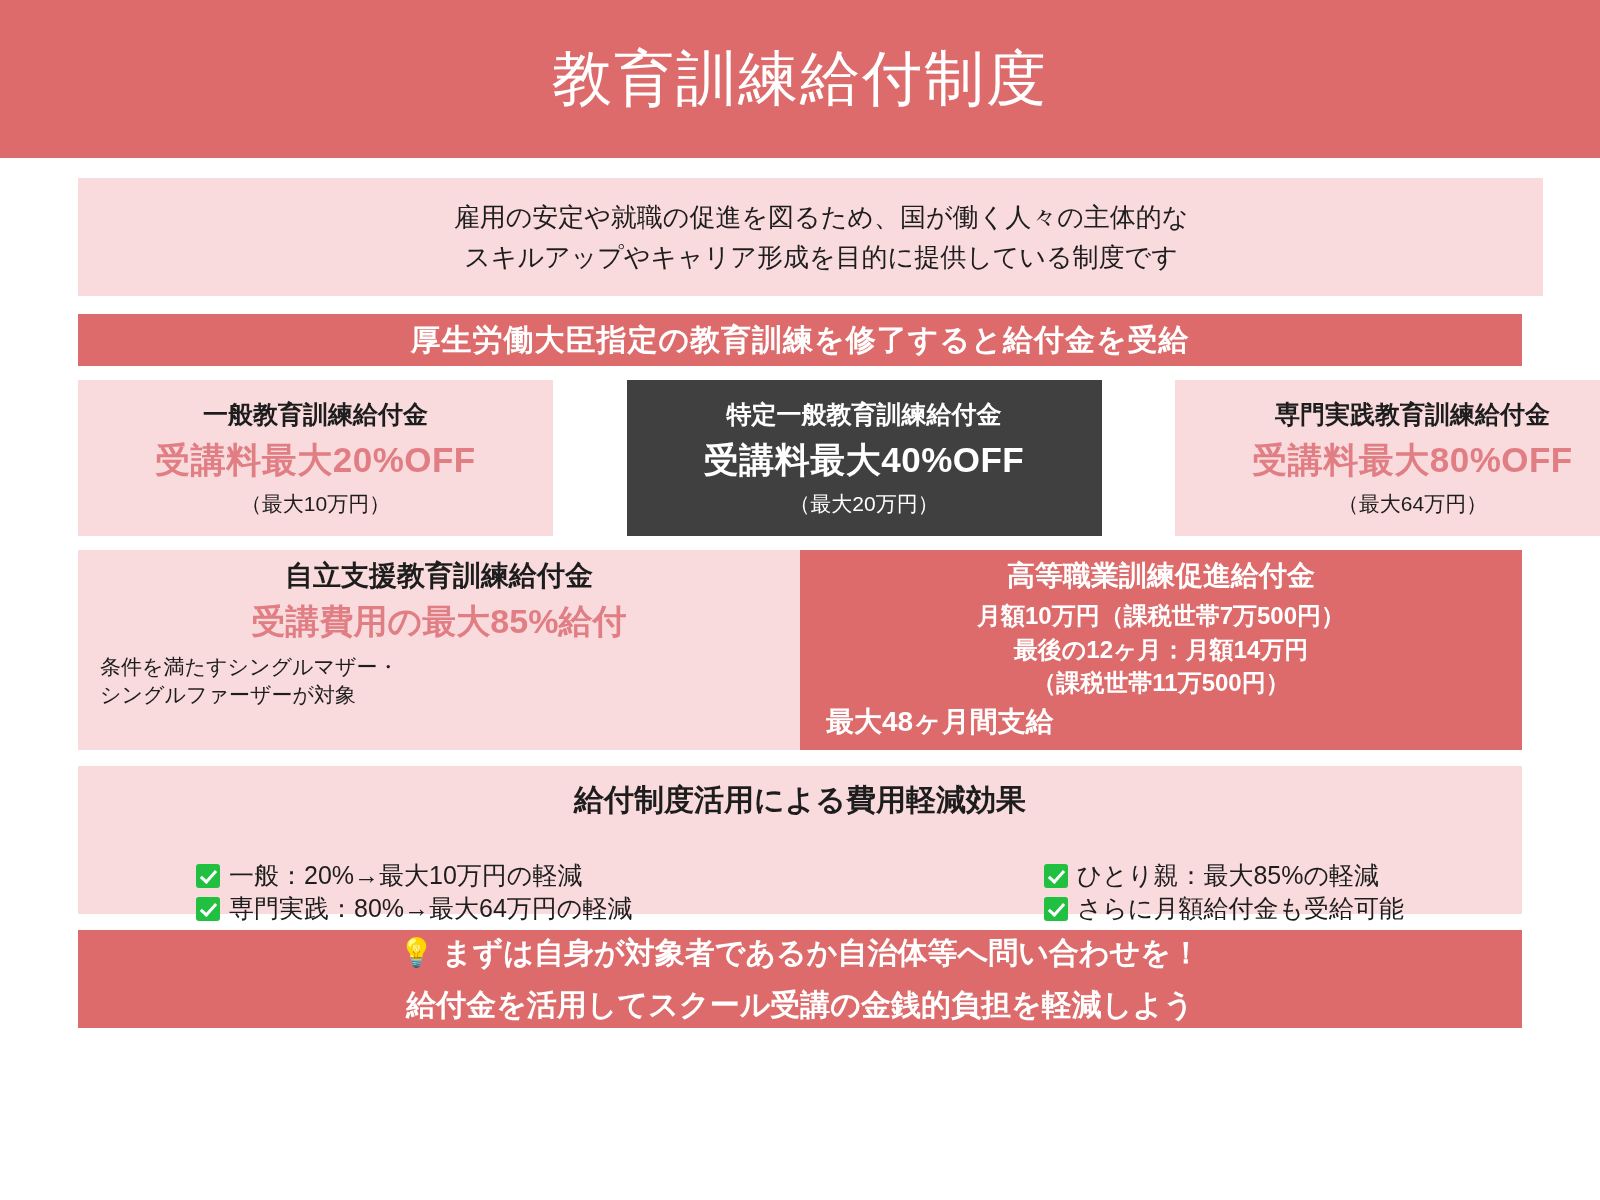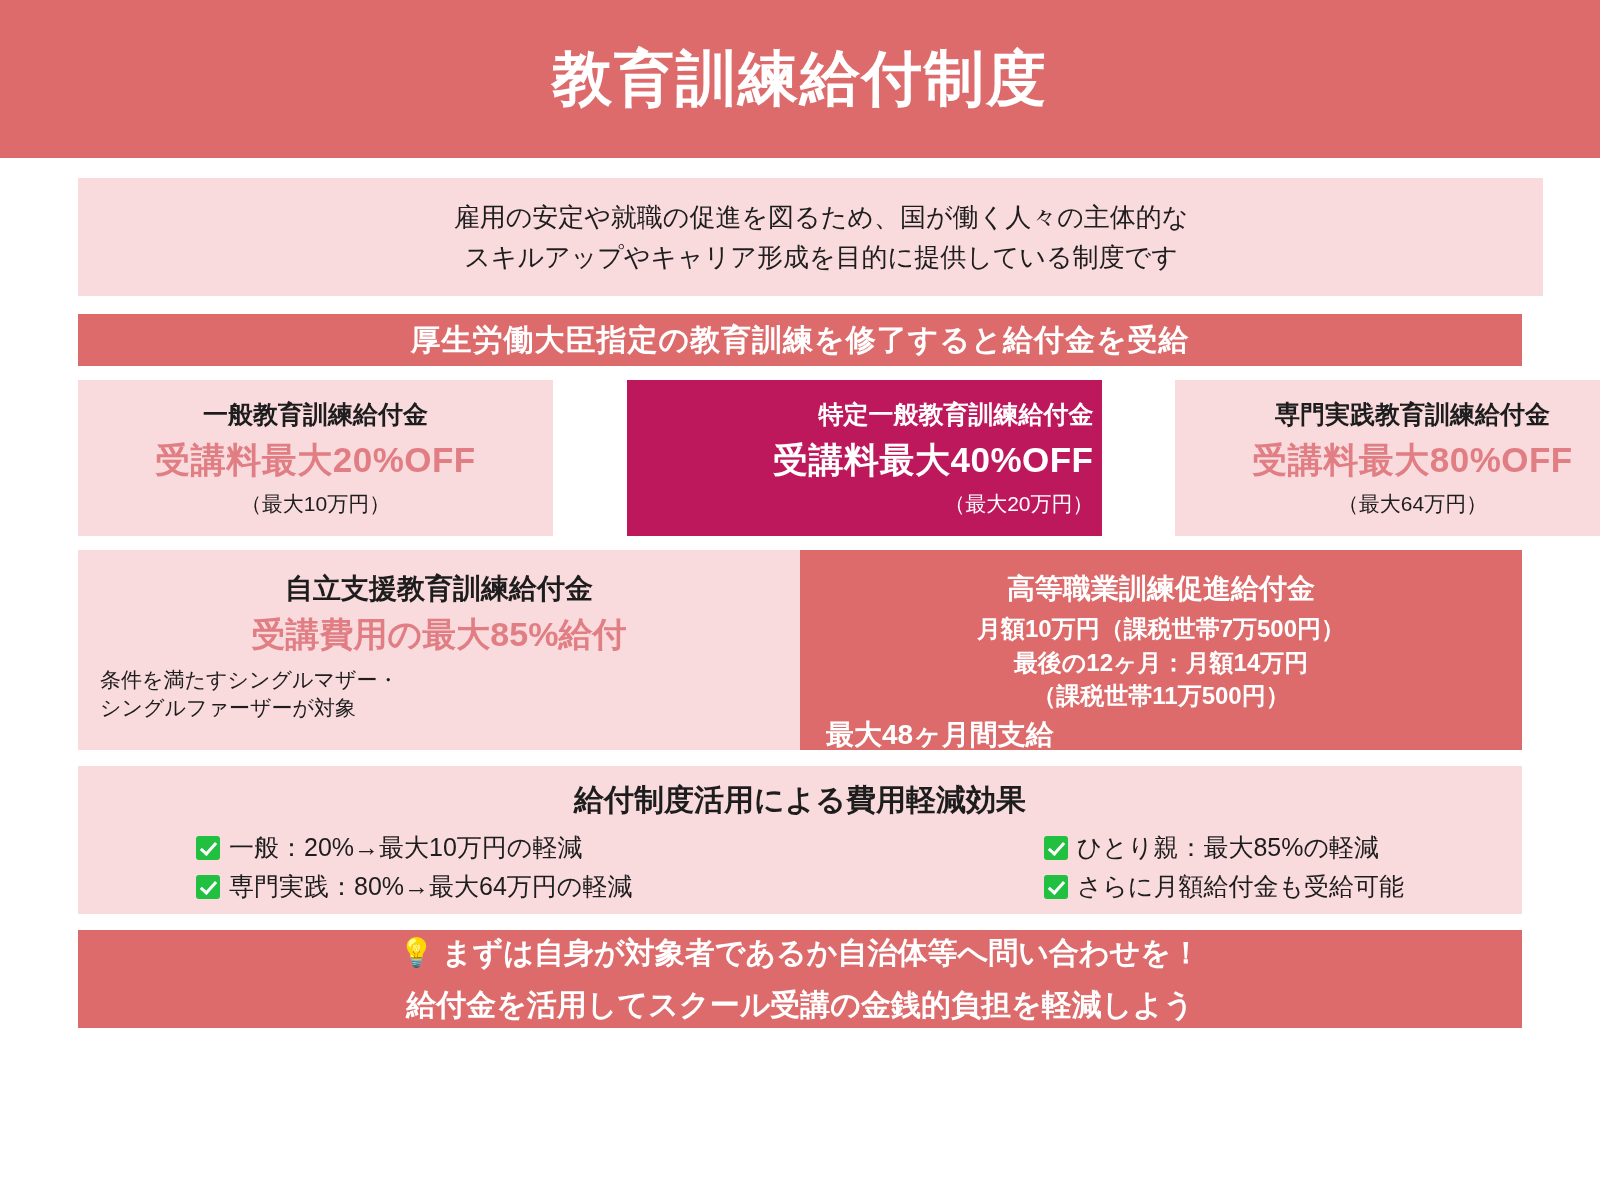--- a/index.html
+++ b/index.html
@@ -26,21 +26,21 @@
     width: 1600px;
     height: 158px;
     background: #dd6b6b;
     display: flex;
     align-items: center;
     justify-content: center;
   }
   .header-title {
     color: #ffffff;
     font-size: 60px;
-    font-weight: bold;
+    font-weight: normal;
     letter-spacing: 2px;
     line-height: 1.1;
   }
 
   
   .content {
     padding: 0 78px;
     box-sizing: border-box;
   }
 
@@ -90,21 +90,21 @@
     width: 475px;
     height: 156px;
     box-sizing: border-box;
     display: flex;
     flex-direction: column;
     align-items: center;
     justify-content: center;
     padding: 6px 8px;
   }
   .card3.light { background: #f9dadd; }
-  .card3.dark  { background: #be185d; align-items: flex-end; }
+  .card3.dark  { background: #404040; }
   .card3 .c-title {
     font-size: 25px;
     font-weight: bold;
     color: #1d1d1d;
     margin-bottom: 6px;
   }
   .card3.dark .c-title { color: #ffffff; }
   .card3 .c-main {
     font-size: 35px;
     font-weight: bold;
@@ -123,21 +123,21 @@
   .cards2 {
     margin-top: 14px;
     width: 1444px;
     display: flex;
     justify-content: space-between;
   }
   .card2 {
     width: 762px;
     height: 200px;
     box-sizing: border-box;
-    padding: 20px 20px;
+    padding: 7px 20px;
   }
   .card2.light { background: #f9dadd; }
   .card2.dark  { background: #dd6b6b; }
   .card2 .c2-title {
     font-size: 28px;
     font-weight: bold;
     color: #1d1d1d;
     text-align: center;
     margin-bottom: 4px;
   }
@@ -191,21 +191,21 @@
   }
   .effects-grid {
     display: flex;
     justify-content: space-between;
     padding: 0 100px;
     box-sizing: border-box;
   }
   .effects-col {
     display: flex;
     flex-direction: column;
-    gap: 6px;
+    margin-top: 28px;
   }
   .effect-item {
     display: flex;
     align-items: center;
     font-size: 25px;
     color: #1d1d1d;
   }
   .check-icon {
     display: inline-block;
     width: 24px;

